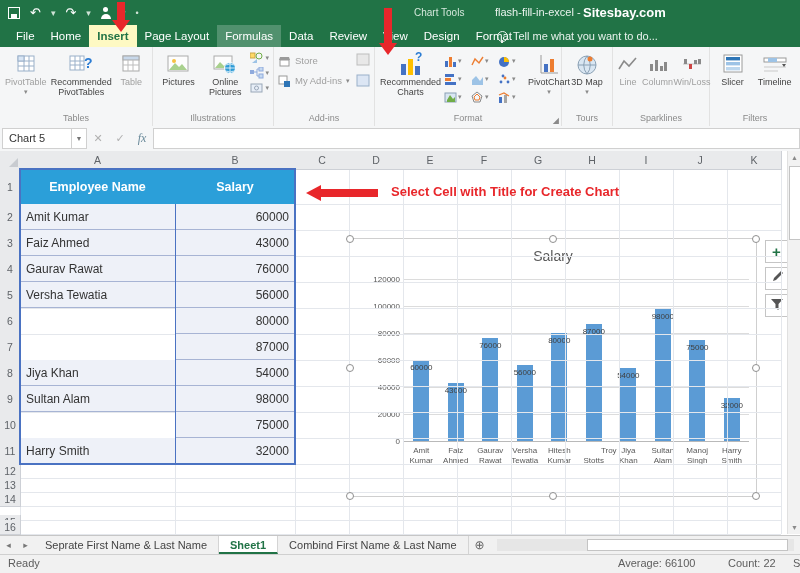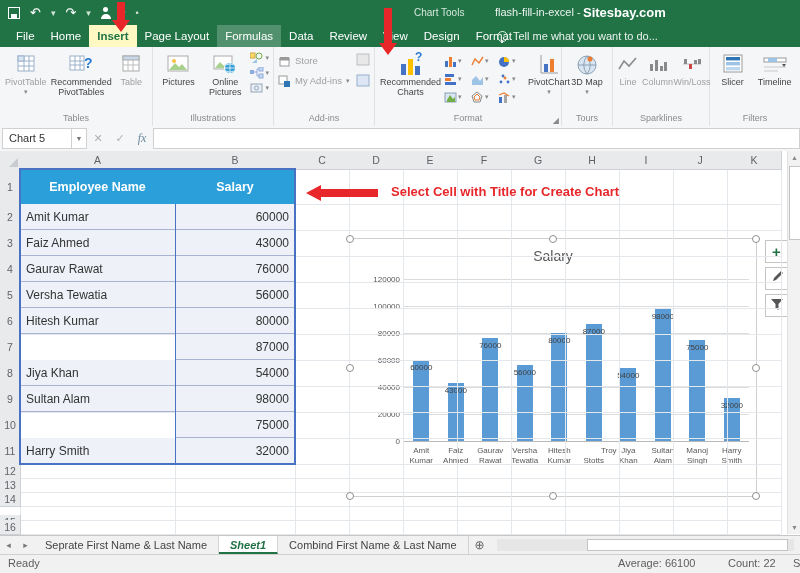--- a/index.html
+++ b/index.html
@@ -82,21 +82,21 @@
   .side-btn{position:absolute;left:765px;width:23px;height:23px;background:#fff;border:1px solid #c5c5c5;box-sizing:border-box;
             display:flex;align-items:center;justify-content:center;}
   
   #vscroll{position:absolute;left:787px;top:0;width:13px;height:383px;background:#f2f2f2;border-left:1px solid #e0e0e0;box-sizing:border-box;}
   .varrow{position:absolute;left:0;width:13px;height:13px;font-size:7px;color:#8a8a8a;text-align:center;line-height:13px;}
   #vthumb{position:absolute;left:1px;top:15px;width:10px;height:72px;background:#fff;border:1px solid #c4c4c4;}
   
   #sheettabs{position:absolute;left:0;top:535px;width:800px;height:19px;background:#f1f1f1;border-top:1px solid #c6c6c6;display:flex;align-items:stretch;box-sizing:border-box;}
   .stnav{width:17px;text-align:center;font-size:9px;color:#777;line-height:18px;}
   .stab{padding:0 11px;font-size:11px;color:#444;line-height:18px;border-right:1px solid #d4d4d4;white-space:nowrap;}
-  .stab.active{background:#fff;color:#217346;font-weight:bold;border-bottom:2px solid #217346;box-sizing:border-box;font-style:italic;}
+  .stab.active{background:#fff;color:#217346;font-weight:bold;border-bottom:2px solid #217346;box-sizing:border-box;}
   #addsheet{width:22px;text-align:center;font-size:12px;color:#666;line-height:18px;}
   #htrack{flex:1;margin:3px 6px;background:#e6e6e6;position:relative;}
   #hthumb{position:absolute;left:90px;right:6px;top:0;bottom:0;background:#fff;border:1px solid #c4c4c4;box-sizing:border-box;}
   
   #statusbar{position:absolute;left:0;top:554px;width:800px;height:19px;background:#f1f1f1;border-top:1px solid #d0d0d0;
              font-size:11px;color:#5d5d5d;box-sizing:border-box;overflow:hidden;}
   #sb-mode{position:absolute;left:8px;top:2px;}
   #sb-avg{position:absolute;left:618px;top:2px;}
   #sb-count{position:absolute;left:728px;top:2px;}
   #sb-part{position:absolute;left:793px;top:2px;}
@@ -603,21 +603,20 @@
       <div class="thead" style="position: absolute; left: 20px; top: 18px; width: 155px; height: 35px;">Employee Name</div>
       <div class="thead" style="position: absolute; left: 175px; top: 18px; width: 120px; height: 35px;">Salary</div>
       <div class="tcell name" style="position: absolute; left: 20px; top: 53px; width: 149px; height: 25px;">Amit Kumar</div>
       <div class="tcell sal" style="position: absolute; left: 175px; top: 53px; width: 114px; height: 25px;">60000</div>
       <div class="tcell name" style="position: absolute; left: 20px; top: 79px; width: 149px; height: 25px;">Faiz Ahmed</div>
       <div class="tcell sal" style="position: absolute; left: 175px; top: 79px; width: 114px; height: 25px;">43000</div>
       <div class="tcell name" style="position: absolute; left: 20px; top: 105px; width: 149px; height: 25px;">Gaurav Rawat</div>
       <div class="tcell sal" style="position: absolute; left: 175px; top: 105px; width: 114px; height: 25px;">76000</div>
       <div class="tcell name" style="position: absolute; left: 20px; top: 131px; width: 149px; height: 25px;">Versha Tewatia</div>
       <div class="tcell sal" style="position: absolute; left: 175px; top: 131px; width: 114px; height: 25px;">56000</div>
-      <div class="tcell name" style="position: absolute; left: 20px; top: 157px; width: 149px; height: 25px;">Hitesh Kumar</div>
       <div class="tcell sal" style="position: absolute; left: 175px; top: 157px; width: 114px; height: 25px;">80000</div>
       <div class="tcell sal" style="position: absolute; left: 175px; top: 183px; width: 114px; height: 25px;">87000</div>
       <div class="tcell name" style="position: absolute; left: 20px; top: 209px; width: 149px; height: 25px;">Jiya Khan</div>
       <div class="tcell sal" style="position: absolute; left: 175px; top: 209px; width: 114px; height: 25px;">54000</div>
       <div class="tcell name" style="position: absolute; left: 20px; top: 235px; width: 149px; height: 25px;">Sultan Alam</div>
       <div class="tcell sal" style="position: absolute; left: 175px; top: 235px; width: 114px; height: 25px;">98000</div>
       <div class="tcell sal" style="position: absolute; left: 175px; top: 261px; width: 114px; height: 25px;">75000</div>
       <div class="tcell name" style="position: absolute; left: 20px; top: 287px; width: 149px; height: 25px;">Harry Smith</div>
       <div class="tcell sal" style="position: absolute; left: 175px; top: 287px; width: 114px; height: 25px;">32000</div>
       <div id="sel-divider" style="position: absolute; left: 175px; top: 53px; width: 1px; height: 260px; background: rgb(74, 114, 194); z-index: 5;"></div>

